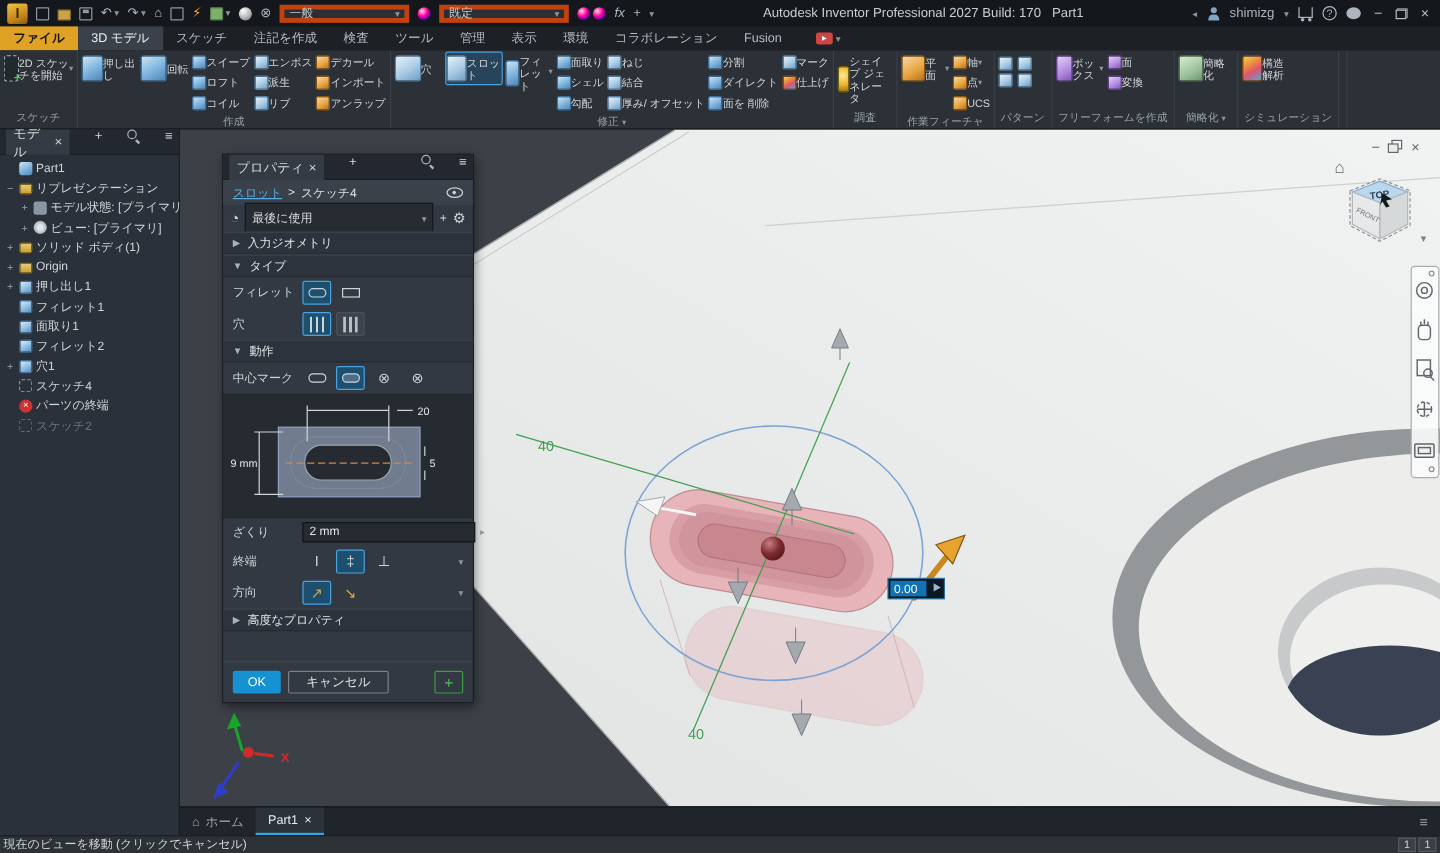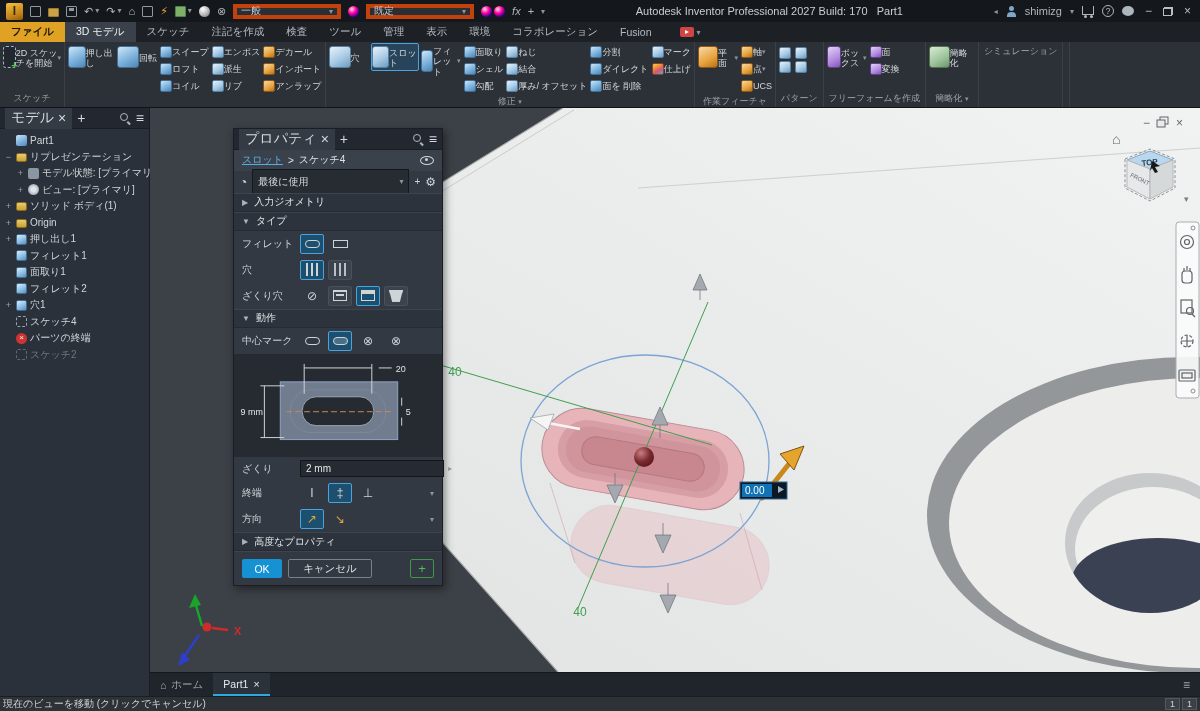--- a/index.html
+++ b/index.html
@@ -70,22 +70,22 @@
   .ic-rainbow{ background:linear-gradient(150deg,#f7d34c,#ec8b3f 35%,#e05470 60%,#4fa8d8); border:1px solid #7a4a20;}
   .ic-gold{ background:radial-gradient(circle at 40% 35%,#ffe98a,#e8b830 55%,#9a7410); border:1px solid #7a5c0c;}
   .ic-sketch{ background:#23282e; border:1px dashed #9fb6c8; position:relative;}
   .ic-sketch::after{content:"+";position:absolute;right:-3px;bottom:-5px;color:#57c14f;font-size:11px;font-weight:bold;}
   .caret { font-size:7px; color:#8d959c; }
   .grid22 { display:grid; grid-template-columns:14px 14px; gap:2px; padding-top:3px;}
   .grid33 { display:grid; grid-template-columns:13px 13px 13px; gap:2px; padding-top:3px;}
   
   .browser { position:absolute; left:0; top:108px; width:150px; height:588px;
     background:#2b313a; border-right:1px solid #1a1e24; }
-  .panelhead { height:21px; display:flex; align-items:center; gap:5px; padding:0 5px;
-    background:#232830; border-bottom:1px solid #1a1e24; font-size:14px; color:#d6dade;}
+  .panelhead { height:21px; display:flex; gap:21px; padding:0 5px;
+    background:#232830; border-bottom:1px solid #1a1e24; font-size:11px; color:#d6dade;}
   .ph-tab { display:flex; align-items:center; gap:4px; background:#343b44; height:21px; padding:0 6px; }
   .icsearch{position:relative;width:11px;height:11px;display:inline-block;}
   .icsearch::before{content:"";position:absolute;left:0;top:0;width:6px;height:6px;border:1.5px solid #aeb6bd;border-radius:50%;}
   .icsearch::after{content:"";position:absolute;left:8px;top:8px;width:4px;height:1.5px;background:#aeb6bd;transform:rotate(45deg);transform-origin:0 0;}
   .tree { padding:3px 0 0 4px; }
   .trow { display:flex; align-items:center; gap:3px; height:16.5px; font-size:10px; color:#d2d6da; white-space:nowrap; }
   .trow.gray { color:#6e757d; }
   .texp { width:9px; text-align:center; color:#9aa1a8; font-size:9px; flex:none;}
   .tic { width:11px; height:11px; border-radius:2px; flex:none; }
   .t-part{background:linear-gradient(150deg,#cfe6f5,#7db3dd 55%,#4f86b4);}
@@ -93,21 +93,21 @@
   .t-gray{background:#8a97a3;}
   .t-view{background:radial-gradient(circle,#dfe5ea 30%,#76828e);border-radius:50%;}
   .t-blue{background:linear-gradient(150deg,#dcedf8,#8fbfe4 55%,#5b8fbc);border:1px solid #3f6f96;}
   .t-sketch{background:#2b313a;border:1px dashed #97a3ae;}
   .t-eop{background:#cc3434;border-radius:50%;color:#fff;font-size:8px;display:flex;align-items:center;justify-content:center;line-height:1;}
   
   .viewport { position:absolute; left:150px; top:108px; width:1050px; height:564px; background:#3c4147; }
   
   .props { position:absolute; left:185px; top:128px; width:210px; height:458px;
     background:#333942; border:1px solid #1a1e24; box-shadow:2px 3px 8px rgba(0,0,0,.45);
-    display:flex; flex-direction:column; font-size:10px;margin-left:48px; }
+    display:flex; flex-direction:column; font-size:10px; }
   .props .panelhead { background:#232830; }
   .pbreadcrumb { height:21px; display:flex; align-items:center; gap:5px; padding:0 8px; background:#3a414b; color:#dfe3e7;}
   .plink { color:#58aee0; text-decoration:underline; }
   .iceye{width:14px;height:9px;border:1.5px solid #cfd4d9;border-radius:50%;position:relative;display:inline-block;}
   .iceye::after{content:"";position:absolute;left:4px;top:1.5px;width:3px;height:3px;border-radius:50%;background:#cfd4d9;}
   .ppreset { height:22px; display:flex; align-items:center; gap:5px; padding:0 6px; color:#cfd4d9;}
   .preset-dd { flex:1; height:16px; background:#272c33; border:1px solid #141920;
      display:flex; align-items:center; justify-content:space-between; padding:12px 5px; color:#d6dade;}
   .psec { height:19px; display:flex; align-items:center; gap:6px; padding:0 8px;
      background:#2d333c; border-top:1px solid #3e444e; border-bottom:1px solid #262b33; color:#e2e6ea; }
@@ -298,20 +298,21 @@
           <div class="smitem">
               <span class="smic ic-orange"></span>
               <span>インポート</span>
             </div>
           <div class="smitem">
               <span class="smic ic-orange"></span>
               <span>アンラップ</span>
             </div>
         </div>
       </div>
+      <div class="rg-label">作成</div>
     </div>
 
     <div class="rgroup">
       <div class="rg-content">
         <div class="bigbtn w40">
           <span class="bigic ic-blue2"></span>
           <span>穴</span>
         </div>
         <div class="bigbtn sel">
           <span class="bigic ic-blue2"></span>
@@ -371,20 +372,29 @@
             </div>
           <div class="smitem">
               <span class="smic ic-rainbow"></span>
               <span>仕上げ</span>
             </div>
         </div>
       </div>
       <div class="rg-label"><span>修正</span> <span class="caret">▾</span></div>
     </div>
 
+    <div class="rgroup">
+      <div class="rg-content">
+        <div class="bigbtn">
+          <span class="bigic ic-gold"></span>
+          <span>シェイプ ジェネレータ</span>
+        </div>
+      </div>
+      <div class="rg-label">調査</div>
+    </div>
 
     <div class="rgroup">
       <div class="rg-content">
         <div class="bigbtn w40">
           <span class="bigic ic-orange"></span>
           <span>平面</span>
             <span class="caret">▾</span>
         </div>
         <div class="smcol">
           <div class="smitem">
@@ -444,20 +454,26 @@
       <div class="rg-content">
         <div class="bigbtn">
           <span class="bigic ic-green"></span>
           <span>簡略化</span>
         </div>
       </div>
       <div class="rg-label"><span>簡略化</span> <span class="caret">▾</span></div>
     </div>
 
     <div class="rgroup">
+      <div class="rg-content">
+        <div class="bigbtn">
+          <span class="bigic ic-rainbow"></span>
+          <span>構造 解析</span>
+        </div>
+      </div>
       <div class="rg-label">シミュレーション</div>
     </div>
 
     <div class="rgroup">
       
       
     </div>
 
   </div>
 
@@ -723,35 +739,20 @@
     </div>
     <div class="prow">
       <span class="plabel">穴</span>
       <span class="tgl sel">
           <span class="bars"></span>
         </span>
       <span class="tgl box">
           <span class="bars short"></span>
         </span>
     </div>
-    <div class="prow">
-      <span class="plabel">ざくり穴</span>
-      <span class="tgl">
-          <span class="glyph">⊘</span>
-        </span>
-      <span class="tgl box">
-          <span class="cbic v2"></span>
-        </span>
-      <span class="tgl sel">
-          <span class="cbic"></span>
-        </span>
-      <span class="tgl box">
-          <span class="cbic v3"></span>
-        </span>
-    </div>
     <div class="psec">
       <span class="sc">▼</span>
         <span>動作</span>
     </div>
     <div class="prow">
       <span class="plabel">中心マーク</span>
       <span class="tgl">
           <span class="pill"></span>
         </span>
       <span class="tgl sel">

